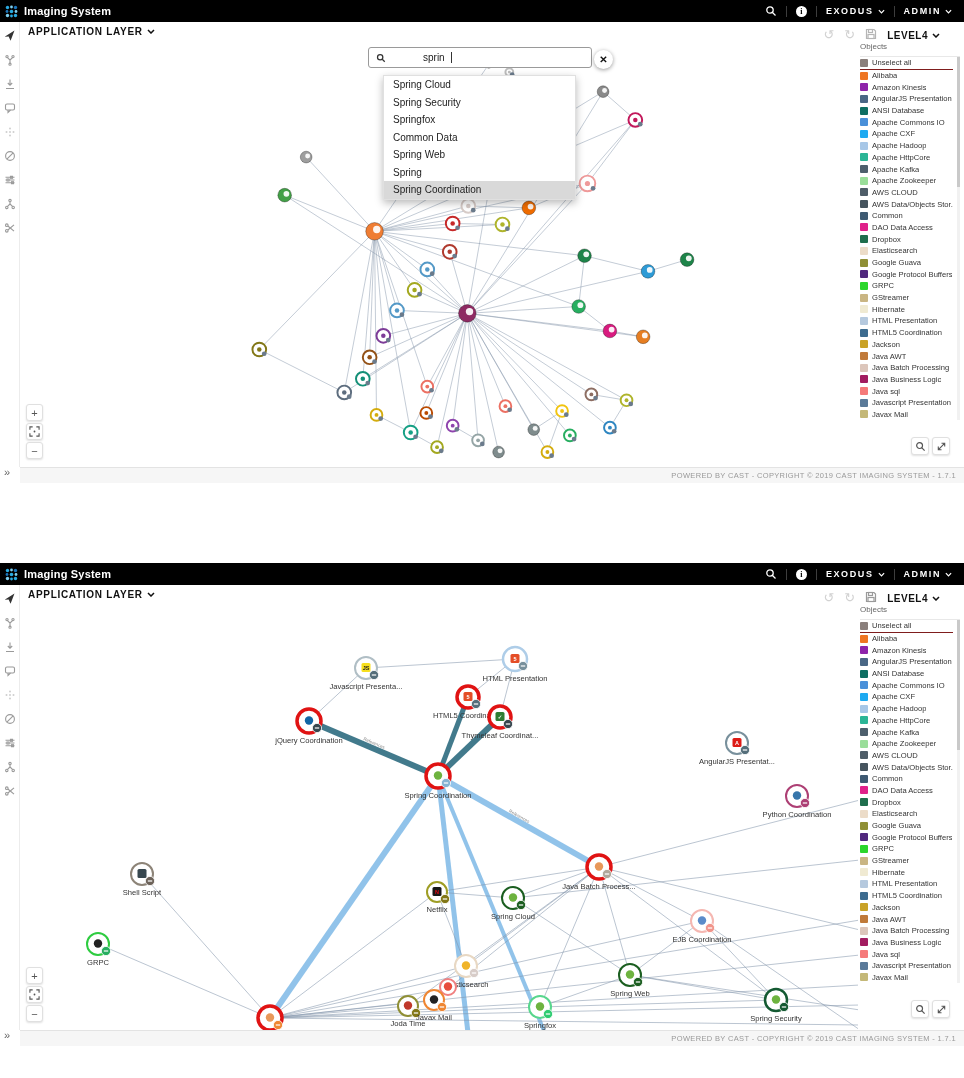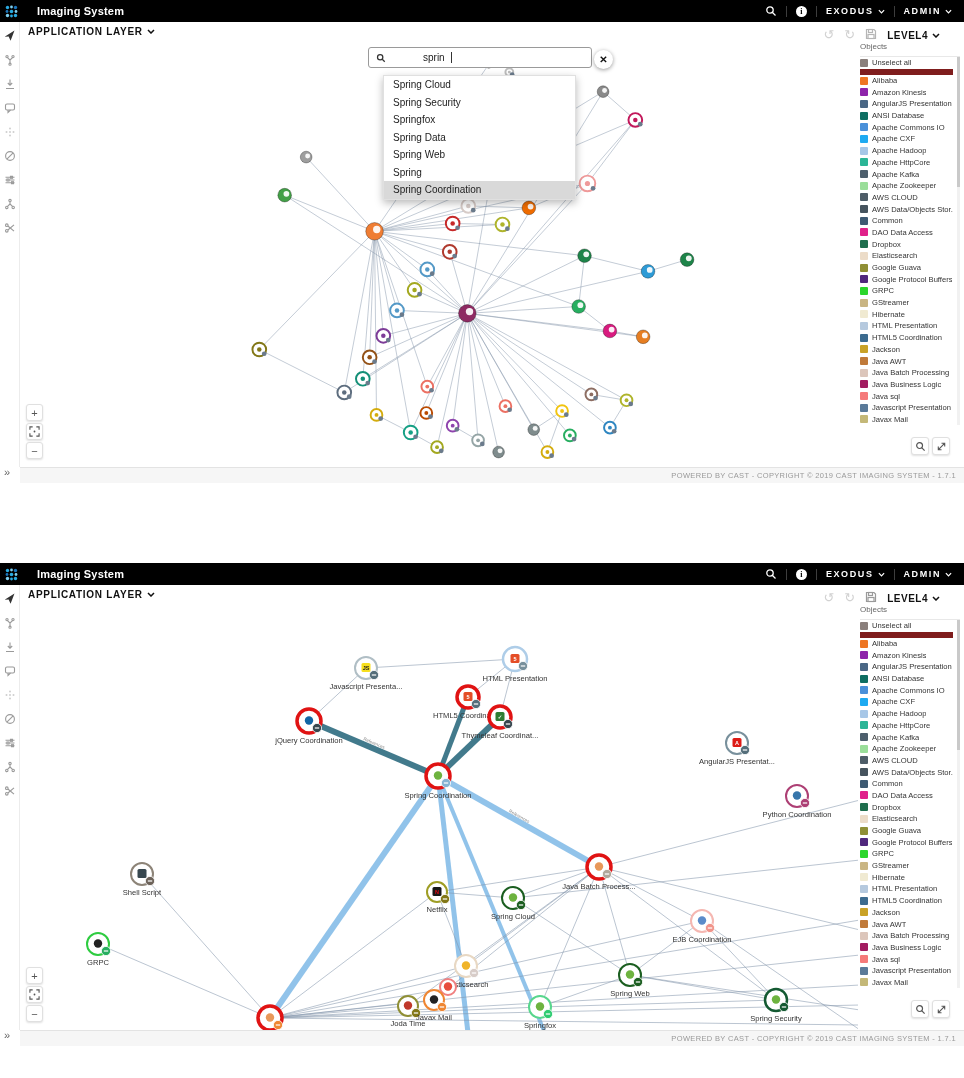--- a/index.html
+++ b/index.html
@@ -1,21 +1,21 @@
 <!DOCTYPE html>
 <html><head>
 <meta charset="utf-8">
 <style>
   html,body{margin:0;padding:0;background:#fff;}
   body{width:964px;height:1078px;position:relative;font-family:"Liberation Sans",sans-serif;overflow:hidden;}
   .shot{position:absolute;left:0;width:964px;height:483px;background:#fff;}
   
   .topbar{position:absolute;top:0;left:0;right:0;height:22px;background:#000;color:#fff;display:flex;align-items:center;z-index:30;}
   .logo{margin-left:5px;display:flex;align-items:center;}
-  .app-title{font-size:11px;font-weight:bold;margin-left:19px;letter-spacing:.2px;}
+  .app-title{font-size:11px;font-weight:bold;margin-left:6px;letter-spacing:.2px;}
   .tb-right{margin-left:auto;display:flex;align-items:center;gap:9px;padding-right:12px;}
   .tb-icon{display:flex;align-items:center;justify-content:center;}
   .tb-divider{width:1px;height:11px;background:#3d3d3d;}
   .menu-item{font-size:9px;font-weight:bold;letter-spacing:1.6px;display:flex;align-items:center;gap:4px;cursor:pointer;}
   .info-circle{width:11px;height:11px;border-radius:50%;background:#fff;color:#000;font-size:8px;font-weight:bold;display:flex;align-items:center;justify-content:center;font-family:"Liberation Serif",serif;}
   
   .sidebar{position:absolute;top:22px;left:0;width:20px;height:445px;border-right:1px solid #ececec;display:flex;flex-direction:column;align-items:center;padding-top:7px;gap:11px;box-sizing:border-box;background:#fff;}
   .side-icon{width:13px;height:13px;display:flex;align-items:center;justify-content:center;}
   .collapse{position:absolute;left:4px;top:466px;font-size:11px;color:#666;letter-spacing:-1px;}
   
@@ -23,21 +23,21 @@
   .graph{position:absolute;left:0;top:0;}
   .layer-label{position:absolute;left:28px;top:26px;font-size:10px;font-weight:bold;letter-spacing:.7px;color:#111;display:flex;align-items:center;gap:4px;z-index:5;}
   .top-controls{position:absolute;top:26px;right:24px;display:flex;align-items:center;gap:10px;z-index:5;}
   .hist-icon{color:#d2d2d2;font-size:13px;line-height:10px;}
   .level-label{font-size:10px;font-weight:bold;letter-spacing:.5px;color:#111;display:flex;align-items:center;gap:4px;}
   
   .legend{position:absolute;left:860px;top:42px;width:100px;z-index:5;}
   .legend-title{font-size:8px;color:#666;margin-bottom:5px;}
   .legend-list{position:relative;border-top:1px solid #e8e8e8;padding-right:7px;}
   .legend-row{display:flex;align-items:center;gap:4px;height:11.7px;cursor:pointer;}
-  .legend-row.first{border-bottom:6px solid #7f1d1d;text-align:right;}
+  .legend-row.first{border-bottom:1px solid #7f1d1d;text-align:right;}
   .legend-row .swatch{width:8px;height:8px;border-radius:1px;flex:0 0 8px;}
   .legend-row .lbl{font-size:7.6px;color:#333;white-space:nowrap;overflow:hidden;}
   .legend-scrollbar{position:absolute;right:0;top:0;width:3px;height:100%;background:#f1f1f1;}
   .legend-thumb{position:absolute;right:0;top:0;width:3px;height:130px;background:#c9c9c9;}
   
   .zoomctl{position:absolute;left:26px;top:404px;display:flex;flex-direction:column;gap:2px;z-index:6;}
   .zbtn{width:17px;height:17px;background:#fff;border:1px solid #e0e0e0;border-radius:3px;box-shadow:0 1px 2px rgba(0,0,0,.12);display:flex;align-items:center;justify-content:center;font-size:11px;color:#555;box-sizing:border-box;}
   .br-buttons{position:absolute;left:911px;top:437px;display:flex;gap:3px;z-index:6;}
   .brbtn{width:18px;height:18px;background:#fff;border:1px solid #e0e0e0;border-radius:3px;box-shadow:0 1px 2px rgba(0,0,0,.12);display:flex;align-items:center;justify-content:center;box-sizing:border-box;}
   
@@ -611,21 +611,21 @@
         <path d="M7.5,7.5 L10.5,10.5"></path>
       </svg>
     <span class="search-text">sprin</span>
       <span class="caret"></span>
   </div>
   <div class="search-close">✕</div>
   <div class="suggestions">
       <div class="sg-item">Spring Cloud</div>
       <div class="sg-item">Spring Security</div>
       <div class="sg-item">Springfox</div>
-      <div class="sg-item">Spring Data</div>
+      <div class="sg-item">Common Data</div>
       <div class="sg-item">Spring Web</div>
       <div class="sg-item">Spring</div>
       <div class="sg-item active">Spring Coordination</div>
     </div>
 
   <div class="zoomctl">
     <div class="zbtn">+</div>
     <div class="zbtn">
         <svg width="11" height="11" viewBox="0 0 12 12" fill="none" stroke="#555" stroke-width="1.2">
           <path d="M1,4 V1 H4 M8,1 H11 V4 M11,8 V11 H8 M4,11 H1 V8"></path>

